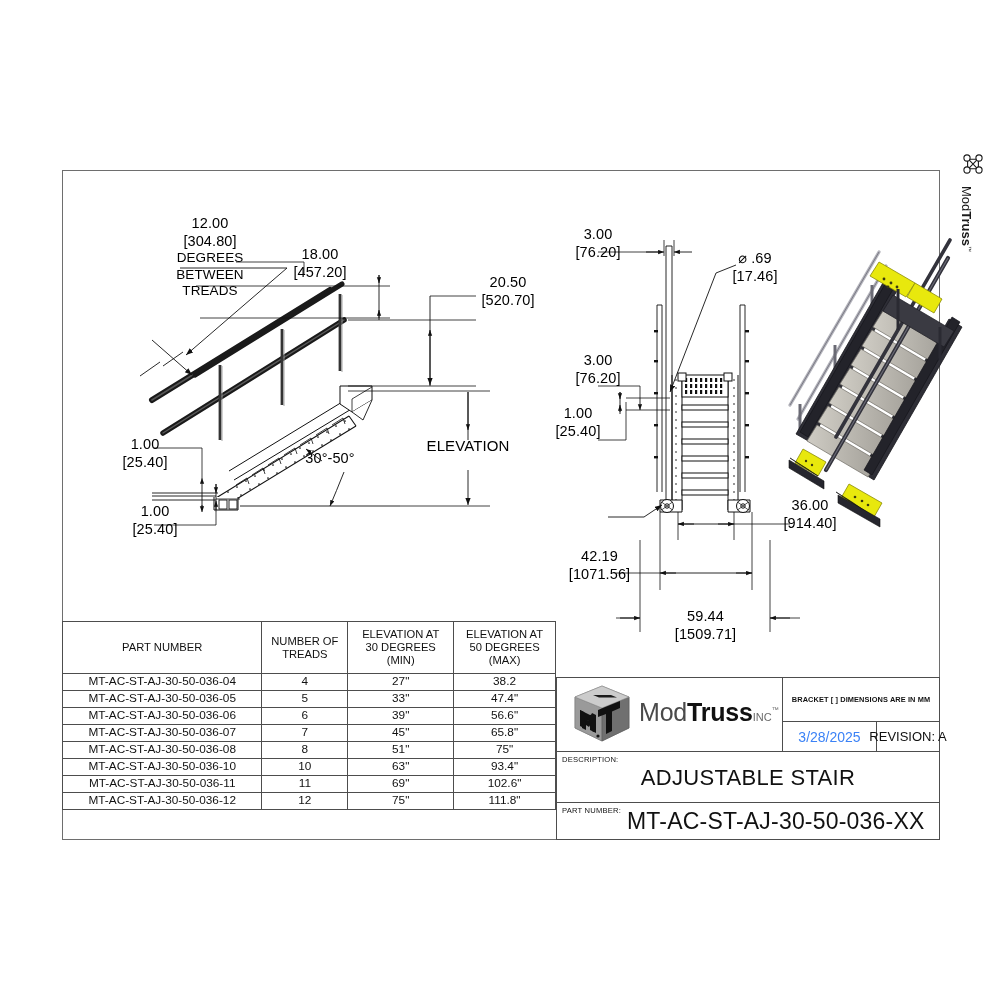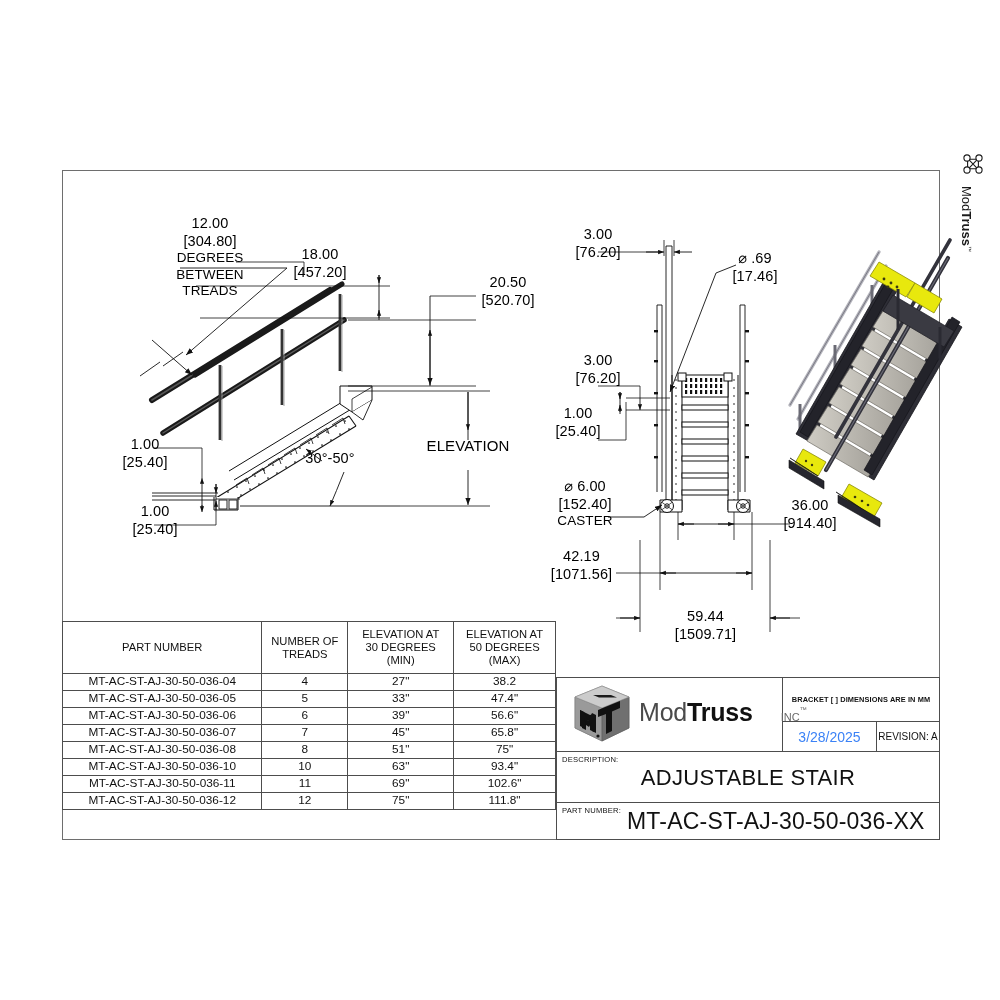--- a/index.html
+++ b/index.html
@@ -151,21 +151,21 @@
     display: flex; align-items: center; justify-content: center;
   }
   #tb-date-cell span { font-size: 14px; color: #3b82f6; }
   #tb-rev-cell {
     position: absolute;
     left: 320px; top: 44px;
     width: 62px; height: 30px;
     border-bottom: 1px solid #4d4d4d;
     display: flex; align-items: center; justify-content: center;
   }
-  #tb-rev-cell span { font-size: 10px; color: #111; white-space: nowrap; }
+  #tb-rev-cell span { font-size: 13px; color: #111; white-space: nowrap; }
 
   #tb-desc-cell {
     position: absolute;
     left: 0; top: 74px;
     width: 382px; height: 51px;
     border-bottom: 1px solid #4d4d4d;
   }
   #tb-desc-label {
     position: absolute; left: 5px; top: 3px;
     font-size: 7.6px; color: #111; letter-spacing: 0.2px;
@@ -206,21 +206,20 @@
     font-size: 25px;
     color: #4a4a4a;
     white-space: nowrap;
     letter-spacing: -0.2px;
   }
   #tb-wordmark b { color: #111; font-weight: bold; }
   #tb-inc {
     font-size: 11px;
     color: #6a6a6a;
     letter-spacing: 0;
-    padding-left: 28px;
   }
   #tb-tm {
     font-size: 7px;
     vertical-align: super;
     color: #6a6a6a;
   }
 </style>
 </head>
 <body>
 
@@ -698,32 +697,27 @@
   <div class="dim" style="left:705px; top:250px; width:100px;">
     <span>⌀ .69</span>
     <span class="mm">[17.46]</span>
   </div>
 
   <div class="dim" style="left:528px; top:405px; width:100px;">
     <span>1.00</span>
     <span class="mm">[25.40]</span>
   </div>
 
-  <div class="dim" style="left:530px; top:478px; width:110px;">
-    <span>⌀ 6.00</span>
-    <span class="mm">[152.40]</span>
-    <span class="note">CASTER</span>
-  </div>
 
   <div class="dim" style="left:755px; top:497px; width:110px;">
     <span>36.00</span>
     <span class="mm">[914.40]</span>
   </div>
 
-  <div class="dim" style="left:524px; top:548px; width:115px;">
+  <div class="dim" style="left:542px; top:548px; width:115px;">
     <span>42.19</span>
     <span class="mm">[1071.56]</span>
   </div>
 
   <div class="dim" style="left:648px; top:608px; width:115px;">
     <span>59.44</span>
     <span class="mm">[1509.71]</span>
   </div>
 
   <table id="part-table">

